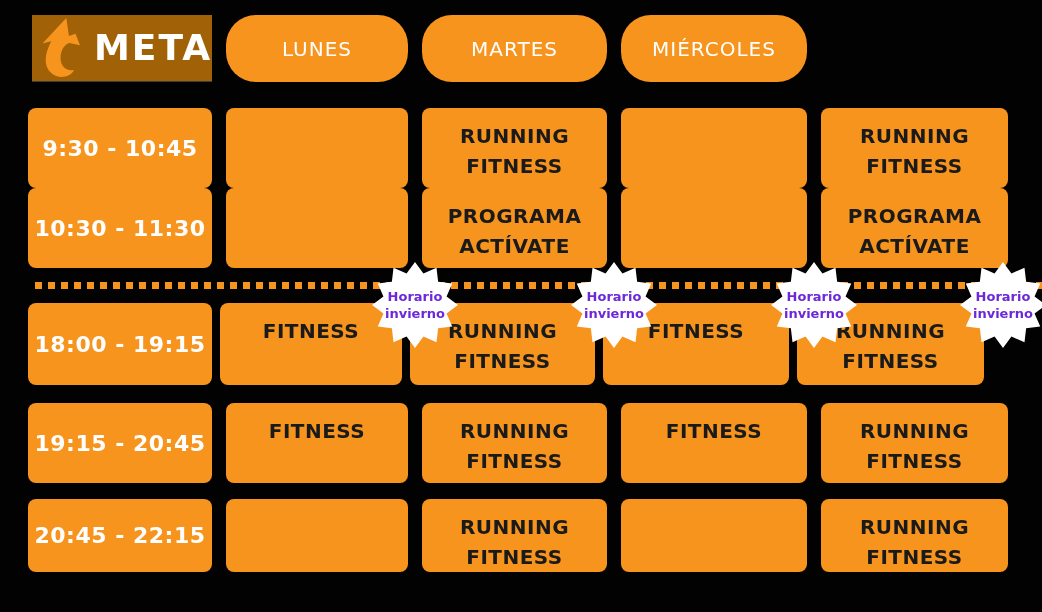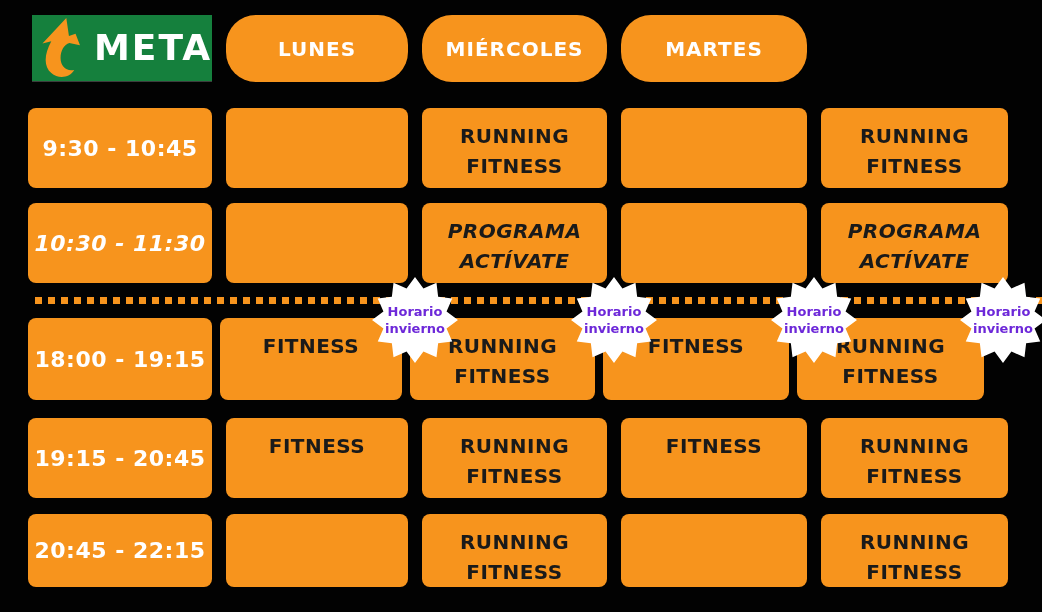--- a/index.html
+++ b/index.html
@@ -12,37 +12,37 @@
   .board { position: relative; width: 1042px; height: 612px; }
 
   .row {
     display: grid;
     grid-template-columns: 184px 182px 185px 186px 187px;
     column-gap: 14px;
     padding-left: 28px;
   }
   .header-row { margin-top: 15px; height: 65px; }
   .r1 { margin-top: 28px; height: 80px; }
-  .r2 { margin-top: 15px; height: 80px; font-style: italic; }
+  .r2 { height: 80px; }
   .r3 { height: 82px; gap: 8px; }
   .r4 { margin-top: 18px; height: 80px; }
   .r5 { margin-top: 16px; height: 59px; }
 
   .pill {
     background: #F7941D;
     border-radius: 8px;
     display: flex;
     justify-content: center;
     color: #1A1A1A;
   }
   .day {
     border-radius: 30px;
     align-items: center;
     color: #FFFFFF;
-    font-weight: 700;
+    font-weight: 400;
     font-size: 20px;
     letter-spacing: 1px;
   }
   .time {
     align-items: center;
     color: #FFFFFF;
     font-weight: 800;
     font-size: 22px;
     letter-spacing: 0.5px;
   }
@@ -54,21 +54,21 @@
     font-size: 20px;
     line-height: 30px;
     letter-spacing: 0.5px;
     white-space: pre-line;
   }
 
   .logo {
     display: flex;
     align-items: center;
     gap: 8px;
-    background: #15803d;
+    background: #a16207;
     border-bottom: 1px solid #3c3c3c;
     padding: 2px 8px 4px 4px;
     margin-left: 4px;
     height: 67px;
   }
   .logo svg { width: 50px; height: 60px; flex: 0 0 auto; }
   .brand {
     color: #FFFFFF;
     font-weight: 800;
     font-size: 36px;
@@ -113,22 +113,22 @@
         <path fill="#F7941D" d="M34 1 L7 30 L17 27.5
           C 9 42, 8 56, 17 63.5
           C 25 70.5, 38 69, 43 60
           C 34 62, 27.5 56, 27.5 46.5
           C 27.5 38, 31.5 31.5, 37.5 29.5
           L 49.5 32 L 44.5 19 L 37 21.5 Z"></path>
       </svg>
       <span class="brand">META</span>
     </div>
     <div class="pill day">LUNES</div>
+    <div class="pill day">MARTES</div>
     <div class="pill day">MIÉRCOLES</div>
-    <div class="pill day">MARTES</div>
   </div>
 
   <div class="row r1">
     <div class="pill time">9:30 - 10:45</div>
     <div class="pill cell"></div>
     <div class="pill cell">RUNNING
 FITNESS</div>
     <div class="pill cell"></div>
     <div class="pill cell">RUNNING
 FITNESS</div>

